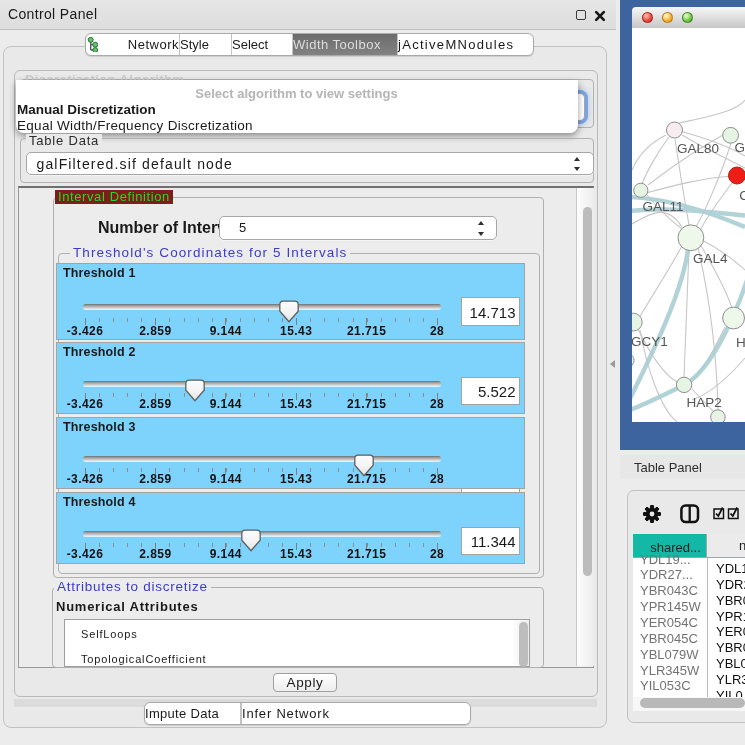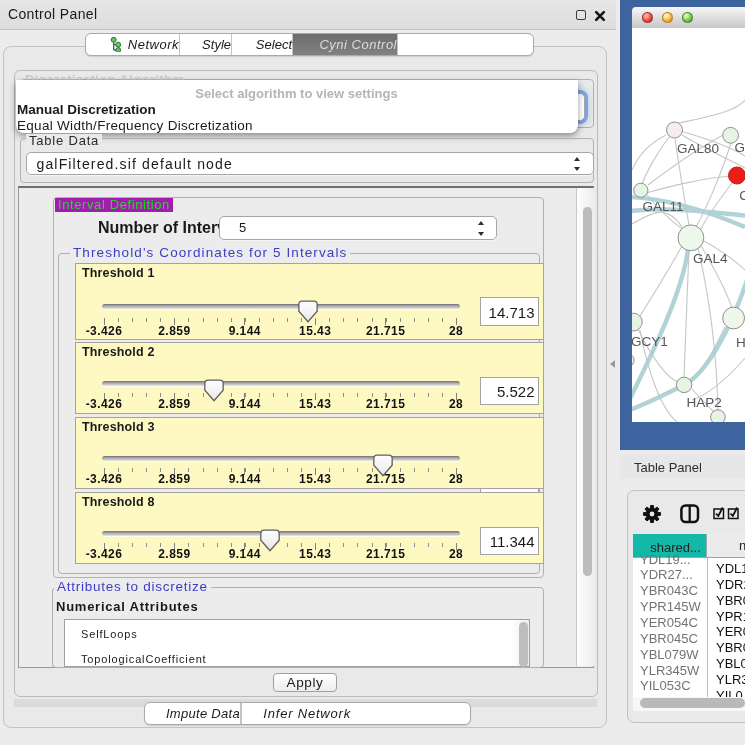--- a/index.html
+++ b/index.html
@@ -9,24 +9,24 @@
   .grp{position:absolute;border:1px solid #b2b2b2;border-radius:4px;}
   .grplbl{position:absolute;background:#e9e9e9;padding:0 3px;line-height:14px;white-space:nowrap;}
   .combo{position:absolute;background:#fff;border:1px solid #a6a6a6;border-radius:5px;
          box-shadow:inset 0 1px 0 rgba(255,255,255,.8), 0 1px 0 rgba(255,255,255,.5);}
   .combo .txt{position:absolute;left:11px;top:0;bottom:0;display:flex;align-items:center;white-space:nowrap;}
   .spin{position:absolute;width:9px;}
   .spin .up{position:absolute;left:0;top:0;width:0;height:0;border-left:3.5px solid transparent;border-right:3.5px solid transparent;border-bottom:4.5px solid #2e2e2e;}
   .spin .dn{position:absolute;left:0;bottom:0;width:0;height:0;border-left:3.5px solid transparent;border-right:3.5px solid transparent;border-top:4.5px solid #2e2e2e;}
   .tabbar{position:absolute;background:#fff;border:1px solid #a9a9a9;border-radius:6px;
           display:flex;box-shadow:0 1px 1px rgba(0,0,0,.12);}
-  .tabbar .seg{height:100%;display:flex;align-items:center;justify-content:flex-end;white-space:nowrap;position:relative;font-style:italic;}
+  .tabbar .seg{height:100%;display:flex;align-items:center;justify-content:space-between;white-space:nowrap;position:relative;}
   .tabbar .seg.sel{background:linear-gradient(#6c6c6c,#828282);color:#dcdcdc;}
   .tabbar .div{width:1px;height:100%;background:#c4c4c4;}
-  .tpanel{position:absolute;left:75px;width:469px;background:#fef9c3;border:1px solid #a3a3a3;}
+  .tpanel{position:absolute;left:56px;width:469px;background:#7dd3fc;border:1px solid #a3a3a3;}
   .tpanel .tlbl{position:absolute;left:6px;font-weight:bold;font-size:12.5px;letter-spacing:.15px;}
   .track{position:absolute;left:25.5px;width:358px;height:5px;border-radius:2.5px;
          background:linear-gradient(#6f6f6f,#a8a8a8 40%,#d6d6d6 85%,#eee);box-shadow:0 1px 0 rgba(255,255,255,.7);}
   .ticks{position:absolute;left:27.5px;width:353px;height:4px;
          background:repeating-linear-gradient(90deg,#8d8d8d 0,#8d8d8d 1px,transparent 1px,transparent 14.08px);}
   .mtick{position:absolute;width:1px;height:7px;background:#7e7e7e;}
   .tl{position:absolute;font-weight:bold;font-size:12px;letter-spacing:.45px;color:#111;transform:translateX(-50%);white-space:nowrap;}
   .vbox{position:absolute;left:404px;width:58.5px;background:#fff;border:1px solid #a2a2a2;
         text-align:right;font-size:15px;padding-right:3px;box-sizing:border-box;}
   .thumb{position:absolute;width:20px;height:25px;}
@@ -53,22 +53,23 @@
       <circle cx="9.2" cy="7.7" r="2.5" fill="#6fbe6b" stroke="#1f7c2d" stroke-width="1"></circle>
       <circle cx="9.2" cy="13" r="2.4" fill="#6fbe6b" stroke="#1f7c2d" stroke-width="1"></circle>
     </svg>
     <span style="letter-spacing:.5px;margin-left:3px;">Network</span>
     </div>
   <div class="div"></div>
   <div class="seg" style="width:51px;">Style</div>
   <div class="div"></div>
   <div class="seg" style="width:60px;">Select</div>
   <div class="div"></div>
-  <div class="seg sel" style="width:104px;letter-spacing:.5px;">Cyni Control</div>
-  <div class="div"></div>
+  <div class="seg sel" style="width:104px;letter-spacing:.5px;">Width Toolbox</div>
+  <div class="div"></div>
+  <div class="seg" style="width:135px;letter-spacing:1.3px;">jActiveMNodules</div>
 </div>
 
 <div class="grp" style="left:20px;top:79px;width:572px;height:47px;"></div>
 <div class="combo" style="left:27px;top:93px;width:556px;height:26px;box-shadow:0 0 0 3px rgba(100,152,228,.8),0 0 6px 4px rgba(100,152,228,.35);"></div>
 <div class="abs" style="left:25px;top:72px;color:#cbcbcb;font-weight:bold;letter-spacing:.4px;">Discretization Algorithm</div>
 
 <div class="abs" style="left:15.5px;top:80px;width:562px;height:52.5px;background:#fff;border-radius:0 0 8px 8px;box-shadow:0 3px 7px rgba(0,0,0,.4);"></div>
 <div class="abs" style="left:15.5px;top:86px;width:562px;text-align:center;color:#b5b5b5;font-weight:bold;">Select algorithm to view settings</div>
 <div class="abs" style="left:17px;top:102px;font-weight:bold;font-size:13.5px;">Manual Discretization</div>
 <div class="abs" style="left:17px;top:118px;font-size:13.5px;letter-spacing:.3px;">Equal Width/Frequency Discretization</div>
@@ -82,21 +83,21 @@
       <div class="dn"></div>
     </div>
 </div>
 
 <div class="abs" style="left:17.5px;top:185.5px;width:576.5px;height:482px;background:#ececec;border:1px solid #999;border-top:2px solid #6f6f6f;box-sizing:border-box;"></div>
 
 <div class="abs" style="left:576px;top:187.5px;width:17px;height:478px;background:linear-gradient(90deg,#fdfdfd,#ededed);border-left:1px solid #c9c9c9;"></div>
 <div class="abs" style="left:582.5px;top:207px;width:9px;height:369px;background:#bcbcbc;border-radius:4.5px;"></div>
 
 <div class="grp" style="left:53px;top:197px;width:489px;height:379px;border-color:#b0b0b0;"></div>
-<div class="grplbl" style="left:55px;top:190px;color:#1fdd1f;background:#a21caf;letter-spacing:.6px;margin-top:8px;">Interval Definition</div>
+<div class="grplbl" style="left:55px;top:190px;color:#1fdd1f;background:#7f1d1d;letter-spacing:.6px;">Interval Definition</div>
 
 <div class="abs" style="left:98px;top:219px;font-weight:bold;font-size:16px;">Number of Intervals</div>
 <div class="combo" style="left:219px;top:215.5px;width:276px;height:22px;">
   <div class="txt" style="left:19px;">5</div>
   <div class="spin" style="right:9px;top:4px;height:15px;">
       <div class="up"></div>
       <div class="dn"></div>
     </div>
 </div>
 
@@ -172,21 +173,21 @@
   <div class="tl" style="margin-top:-1.5px;left:239.2px;top:55.5px;">15.43</div>
   <div class="tl" style="margin-top:-1.5px;left:309.6px;top:55.5px;">21.715</div>
   <div class="tl" style="margin-top:-1.5px;left:380.0px;top:55.5px;">28</div>
   <svg class="thumb" style="left:297.0px;top:35.0px;" width="17" height="19" viewBox="0 0 17 19">
       <path d="M3.5,0.7 H13.5 Q16.3,0.7 16.3,3.5 V9.3 L8.5,18.2 L0.7,9.3 V3.5 Q0.7,0.7 3.5,0.7 Z" fill="url(#tg)" stroke="#5e5e5e" stroke-width="1.1"></path>
     </svg>
   <div class="vbox" style="top:34px;height:36px;line-height:28px;margin-top:36px;">21.4</div>
 </div>
 
 <div class="tpanel" style="top:492px;height:72px;box-sizing:border-box;">
-  <div class="tlbl" style="top:2px;">Threshold 8</div>
+  <div class="tlbl" style="top:2px;">Threshold 4</div>
   <div class="track" style="top:37.5px;"></div>
   <div class="ticks" style="top:49.5px;"></div>
   <div class="mtick" style="left:27.5px;top:49.5px;"></div>
   <div class="mtick" style="left:97.9px;top:49.5px;"></div>
   <div class="mtick" style="left:168.3px;top:49.5px;"></div>
   <div class="mtick" style="left:238.7px;top:49.5px;"></div>
   <div class="mtick" style="left:309.1px;top:49.5px;"></div>
   <div class="mtick" style="left:379.5px;top:49.5px;"></div>
   <div class="tl" style="margin-top:-1.5px;left:28.0px;top:55.5px;">-3.426</div>
   <div class="tl" style="margin-top:-1.5px;left:98.4px;top:55.5px;">2.859</div>

